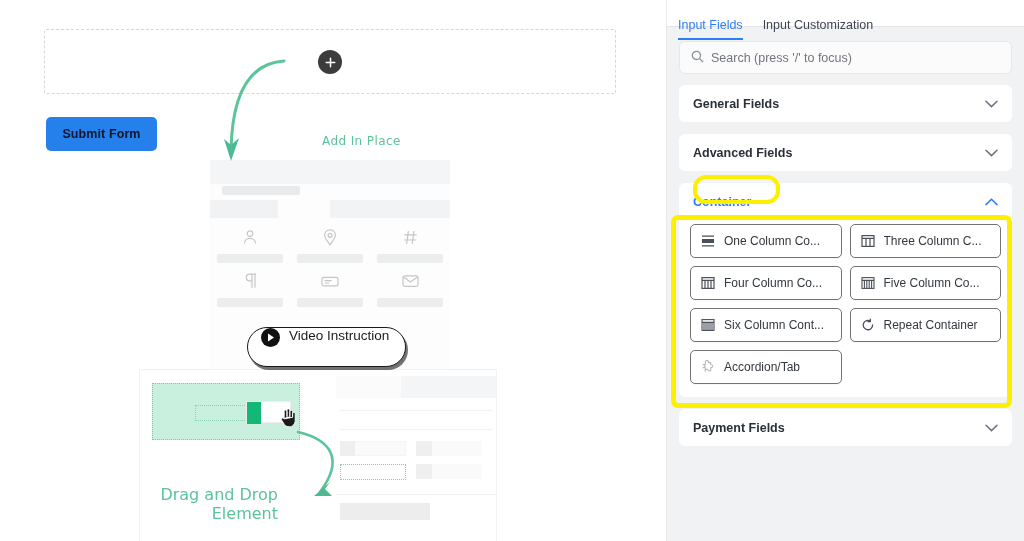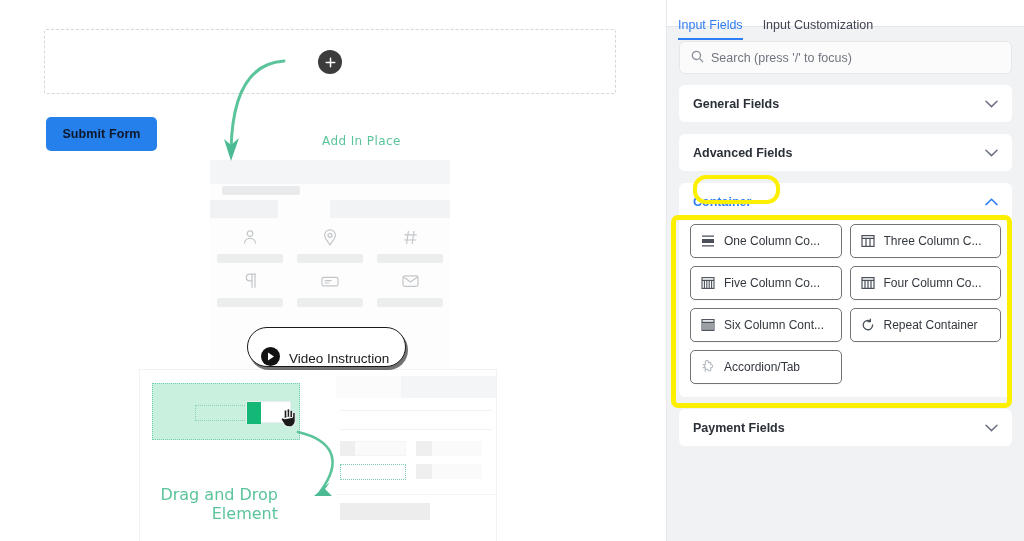--- a/index.html
+++ b/index.html
@@ -85,21 +85,21 @@
   .gc-ul { position:absolute; top:26px; left:50%; transform:translateX(-50%); width:66px; height:9px; background:#eceded; border-radius:2px; }
 
   .video-btn {
     position: absolute;
     left: 247px; top: 327px;
     height: 40px;
     padding: 0 16px 0 13px;
     background: #fff;
     border: 1.4px solid #1a1a1a;
     border-radius: 20px;
-    display: flex; align-items: flex-end; gap: 9px;
+    display: flex; align-items: flex-start; gap: 9px;
     box-shadow: 2px 3px 0 rgba(0,0,0,.55);
     cursor: pointer;
     z-index: 14;
   }
   .video-btn .vlabel { font-size: 13.5px; color:#1a1a1a; font-weight:500; white-space:nowrap; }
   .play-circ { width:19px; height:19px; border-radius:50%; background:#111; display:flex; align-items:center; justify-content:center; flex:none; }
   .play-circ svg { display:block; }
 
   
   .bottom-card {
@@ -436,36 +436,36 @@
                 <svg width="14" height="14" viewBox="0 0 14 14" fill="none" stroke="#4a4f59" stroke-width="1.2">
                     <rect x="1" y="1.6" width="12" height="10.8"></rect>
                     <path d="M1 4.4h12M5 4.4v8M9 4.4v8"></path>
                   </svg>
               </span>
               <span class="flabel">Three Column C...</span>
             </div>
 
             <div class="fld">
               <span class="fico">
+                <svg width="14" height="14" viewBox="0 0 14 14" fill="none" stroke="#4a4f59" stroke-width="1.2">
+                    <rect x="1" y="1.6" width="12" height="10.8"></rect>
+                    <path d="M1 4.4h12M4 4.4v8M7 4.4v8M10 4.4v8"></path>
+                  </svg>
+              </span>
+              <span class="flabel">Four Column Co...</span>
+            </div>
+
+            <div class="fld">
+              <span class="fico">
                 <svg width="14" height="14" viewBox="0 0 14 14" fill="none" stroke="#4a4f59" stroke-width="1.1">
                     <rect x="1" y="1.6" width="12" height="10.8"></rect>
                     <path d="M1 4.4h12M3.4 4.4v8M5.8 4.4v8M8.2 4.4v8M10.6 4.4v8"></path>
                   </svg>
               </span>
               <span class="flabel">Five Column Co...</span>
-            </div>
-
-            <div class="fld">
-              <span class="fico">
-                <svg width="14" height="14" viewBox="0 0 14 14" fill="none" stroke="#4a4f59" stroke-width="1.2">
-                    <rect x="1" y="1.6" width="12" height="10.8"></rect>
-                    <path d="M1 4.4h12M4 4.4v8M7 4.4v8M10 4.4v8"></path>
-                  </svg>
-              </span>
-              <span class="flabel">Four Column Co...</span>
             </div>
 
             <div class="fld">
               <span class="fico">
                 <svg width="14" height="14" viewBox="0 0 14 14" fill="none" stroke="#4a4f59" stroke-width="1.1">
                     <rect x="1" y="1.6" width="12" height="10.8"></rect>
                     <path d="M1 4.4h12M3 4.4v8M5 4.4v8M7 4.4v8M9 4.4v8M11 4.4v8"></path>
                   </svg>
               </span>
               <span class="flabel">Six Column Cont...</span>

